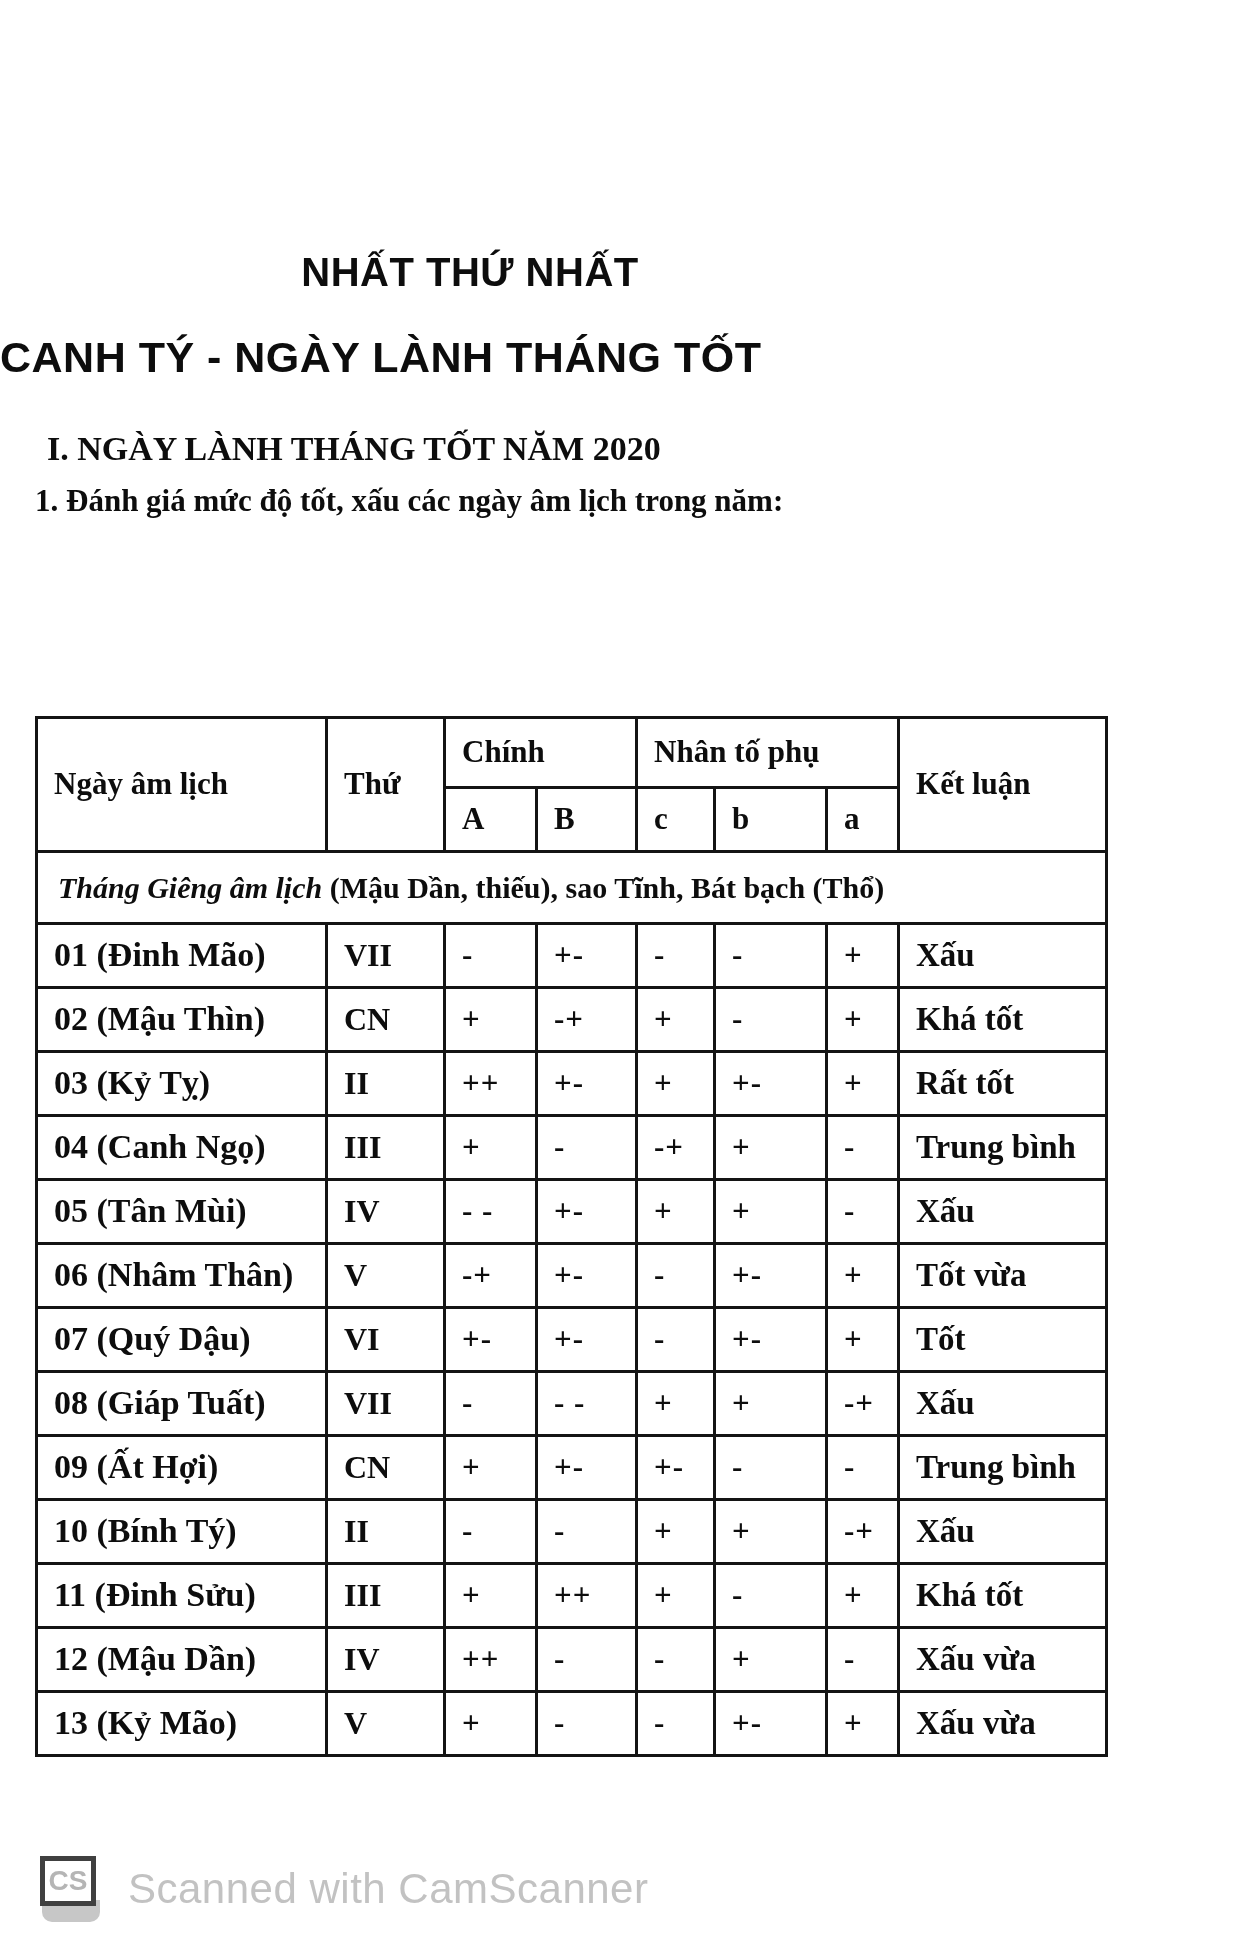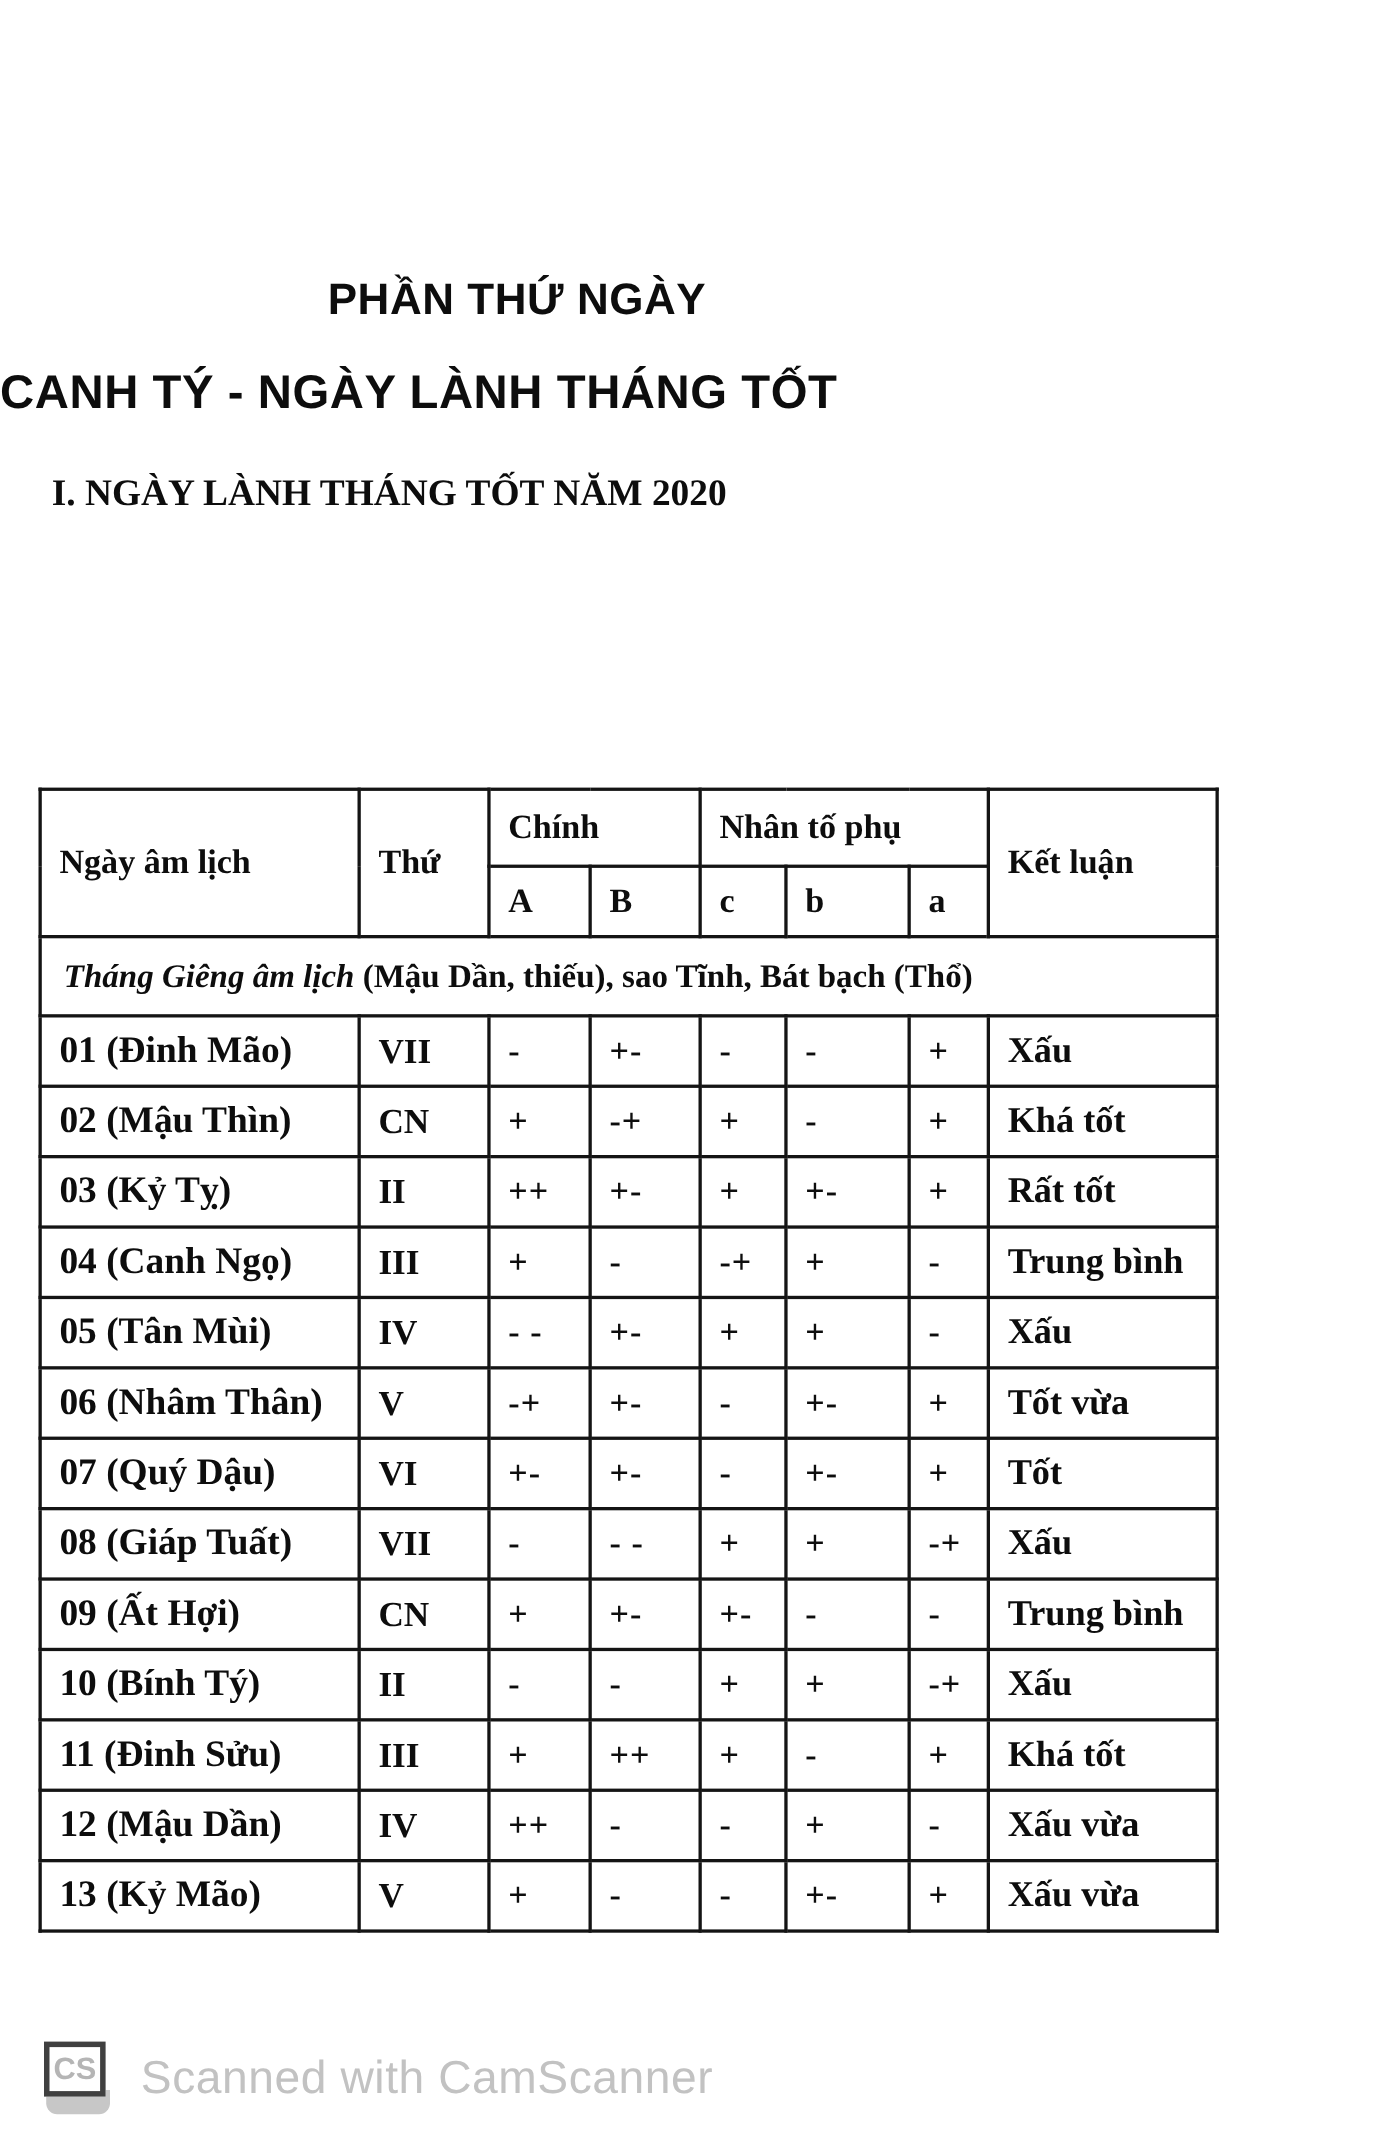--- a/index.html
+++ b/index.html
@@ -155,23 +155,24 @@
     font-size: 42px;
     color: #c2c2c2;
     letter-spacing: 0.5px;
   }
 </style>
 </head>
 <body>
 
 <div class="page">
 
-  <h1 class="part-title">PHẦN THỨ NGÀY</h1>
+  <h1 class="part-title">NHẤT THỨ NHẤT</h1>
   <h1 class="year-title">CANH TÝ - NGÀY LÀNH THÁNG TỐT</h1>
   <h2 class="section-heading">I. NGÀY LÀNH THÁNG TỐT NĂM 2020</h2>
+  <h3 class="subsection-heading">1. Đánh giá mức độ tốt, xấu các ngày âm lịch trong năm:</h3>
 
   <table class="lunar">
     <colgroup>
       <col style="width:290px">
       <col style="width:118px">
       <col style="width:92px">
       <col style="width:100px">
       <col style="width:78px">
       <col style="width:112px">
       <col style="width:72px">

